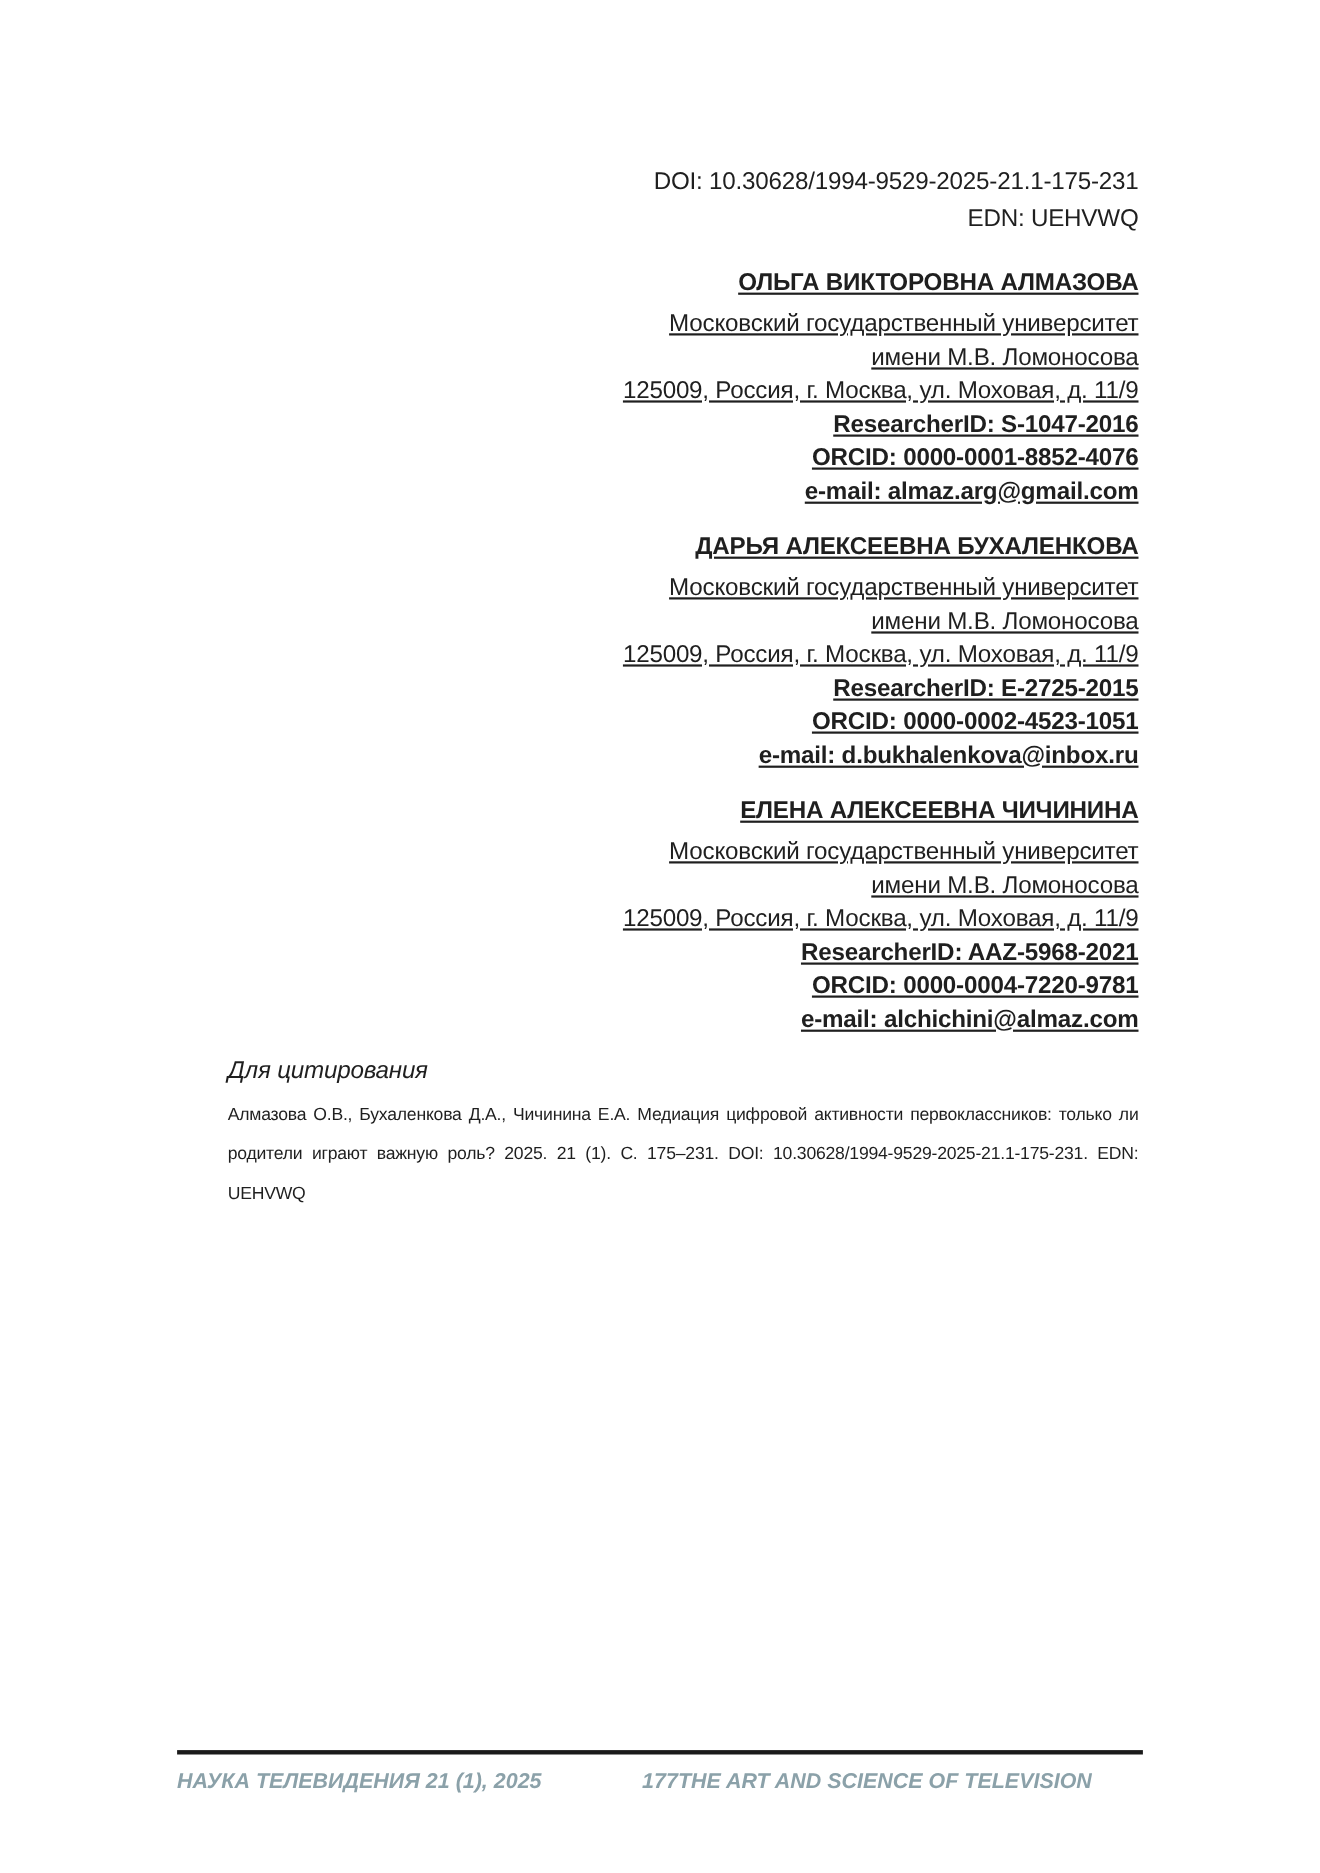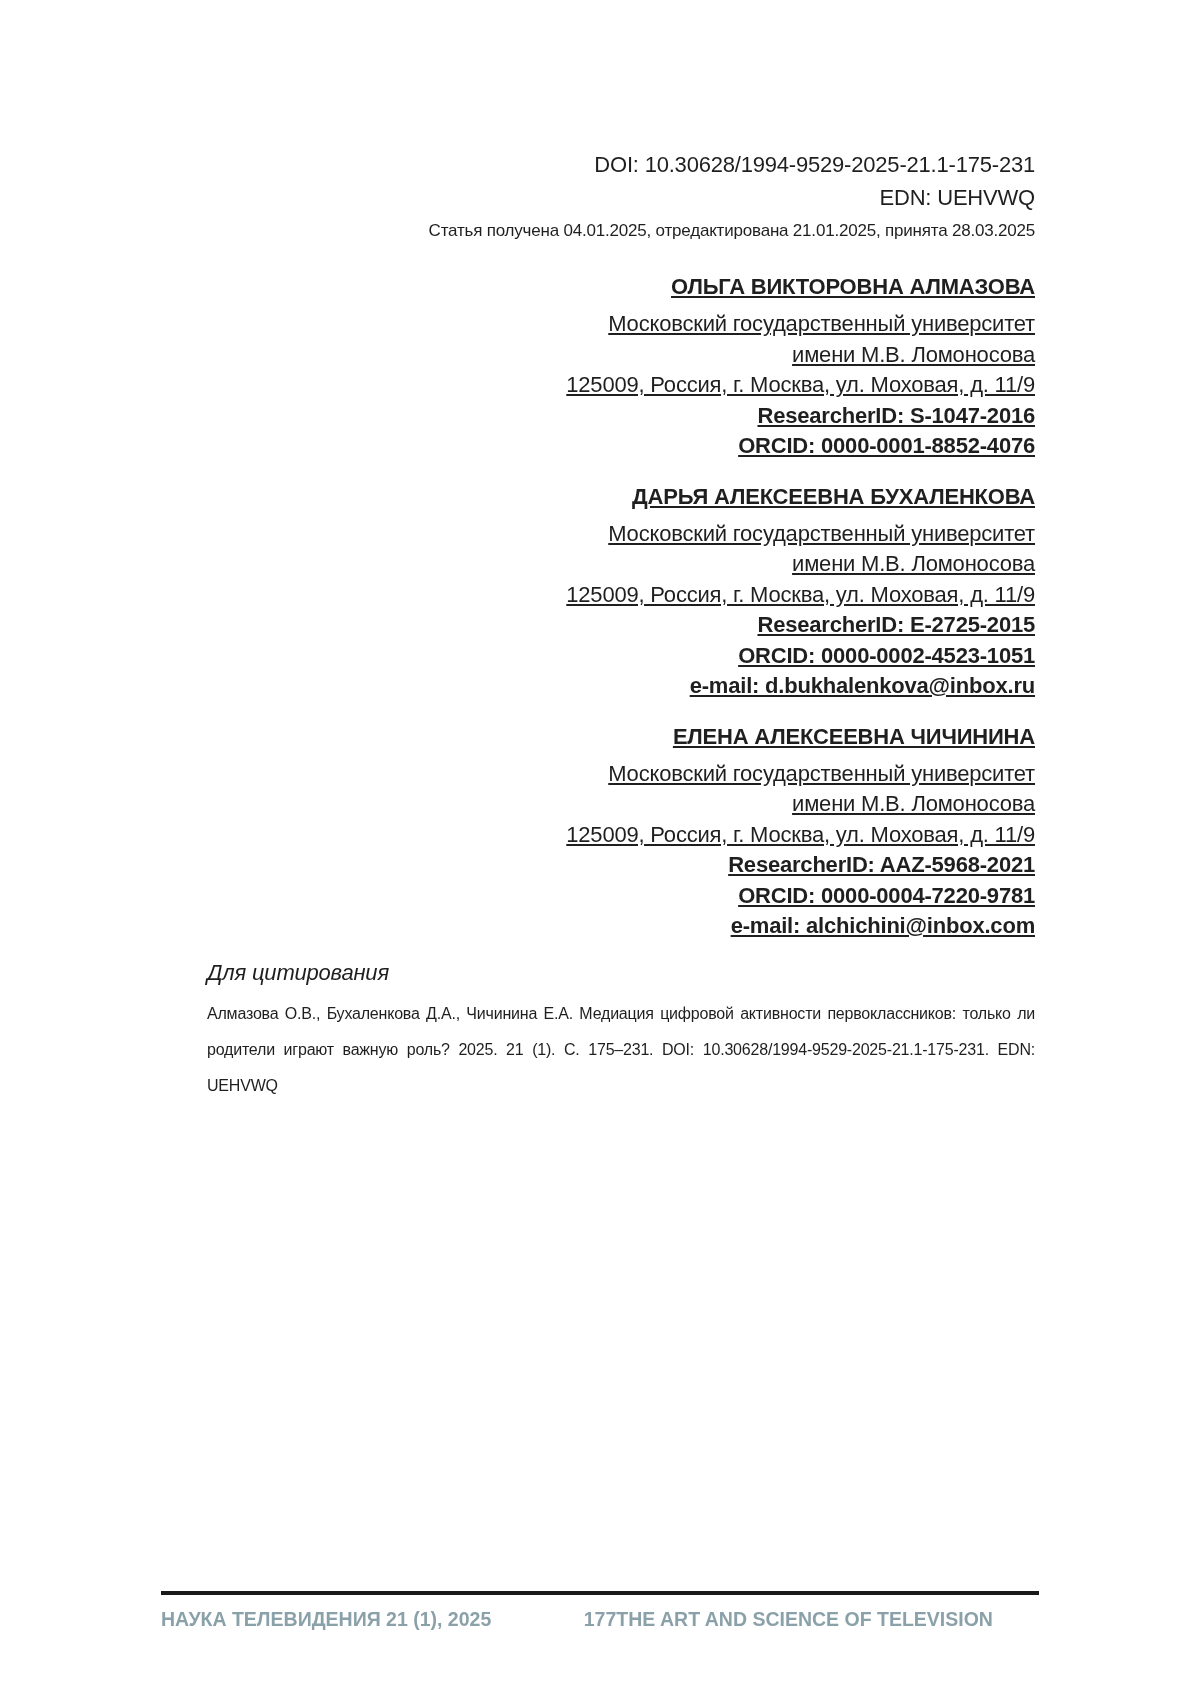--- a/index.html
+++ b/index.html
@@ -73,20 +73,21 @@
     margin: 8px 0 0 0;
     font-size: 16px;
     line-height: 36px;
     text-align: justify;
   }
   .page-footer {
     position: absolute;
     left: 161px;
     right: 161px;
     top: 1591px;
+    font-style: italic;
   }
   .footer-rule {
     height: 4px;
     background: #1a1a1a;
   }
   .footer-row {
     display: flex;
     align-items: baseline;
     margin-top: 13px;
     color: var(--footer-color, #8ba1a9);
@@ -100,50 +101,50 @@
 </style>
 </head>
 <body>
 
 <div class="page">
   <div class="content">
 
     <header>
       <div class="head-right">DOI: 10.30628/1994-9529-2025-21.1-175-231</div>
       <div class="head-right">EDN: UEHVWQ</div>
-      <div class="received">Статья получена 04.01.2025, отредактирована 21.01.2025, принята 28.03.2025</div>
     </header>
 
     <section class="author first">
       <h2 class="author-name">ОЛЬГА ВИКТОРОВНА АЛМАЗОВА</h2>
       <div class="author-line">Московский государственный университет</div>
       <div class="author-line">имени М.В. Ломоносова</div>
       <div class="author-line">125009, Россия, г. Москва, ул. Моховая, д. 11/9</div>
       <div class="author-line strong">ResearcherID: S-1047-2016</div>
       <div class="author-line strong">ORCID: 0000-0001-8852-4076</div>
+      <div class="author-line strong">e-mail: almaz.arg@gmail.com</div>
     </section>
 
     <section class="author">
       <h2 class="author-name">ДАРЬЯ АЛЕКСЕЕВНА БУХАЛЕНКОВА</h2>
       <div class="author-line">Московский государственный университет</div>
       <div class="author-line">имени М.В. Ломоносова</div>
       <div class="author-line">125009, Россия, г. Москва, ул. Моховая, д. 11/9</div>
       <div class="author-line strong">ResearcherID: E-2725-2015</div>
       <div class="author-line strong">ORCID: 0000-0002-4523-1051</div>
       <div class="author-line strong">e-mail: d.bukhalenkova@inbox.ru</div>
     </section>
 
     <section class="author">
       <h2 class="author-name">ЕЛЕНА АЛЕКСЕЕВНА ЧИЧИНИНА</h2>
       <div class="author-line">Московский государственный университет</div>
       <div class="author-line">имени М.В. Ломоносова</div>
       <div class="author-line">125009, Россия, г. Москва, ул. Моховая, д. 11/9</div>
       <div class="author-line strong">ResearcherID: AAZ-5968-2021</div>
       <div class="author-line strong">ORCID: 0000-0004-7220-9781</div>
-      <div class="author-line strong">e-mail: alchichini@inbox.com</div>
+      <div class="author-line strong">e-mail: alchichini@almaz.com</div>
     </section>
 
     <section>
       <div class="cite-label">Для цитирования</div>
       <p class="cite-text">Алмазова О.В., Бухаленкова Д.А., Чичинина Е.А. Медиация цифровой активности первоклассников: только ли родители играют важную роль? 2025. 21 (1). С. 175–231. DOI: 10.30628/1994-9529-2025-21.1-175-231. EDN: UEHVWQ</p>
     </section>
 
   </div>
 
   <footer class="page-footer">

